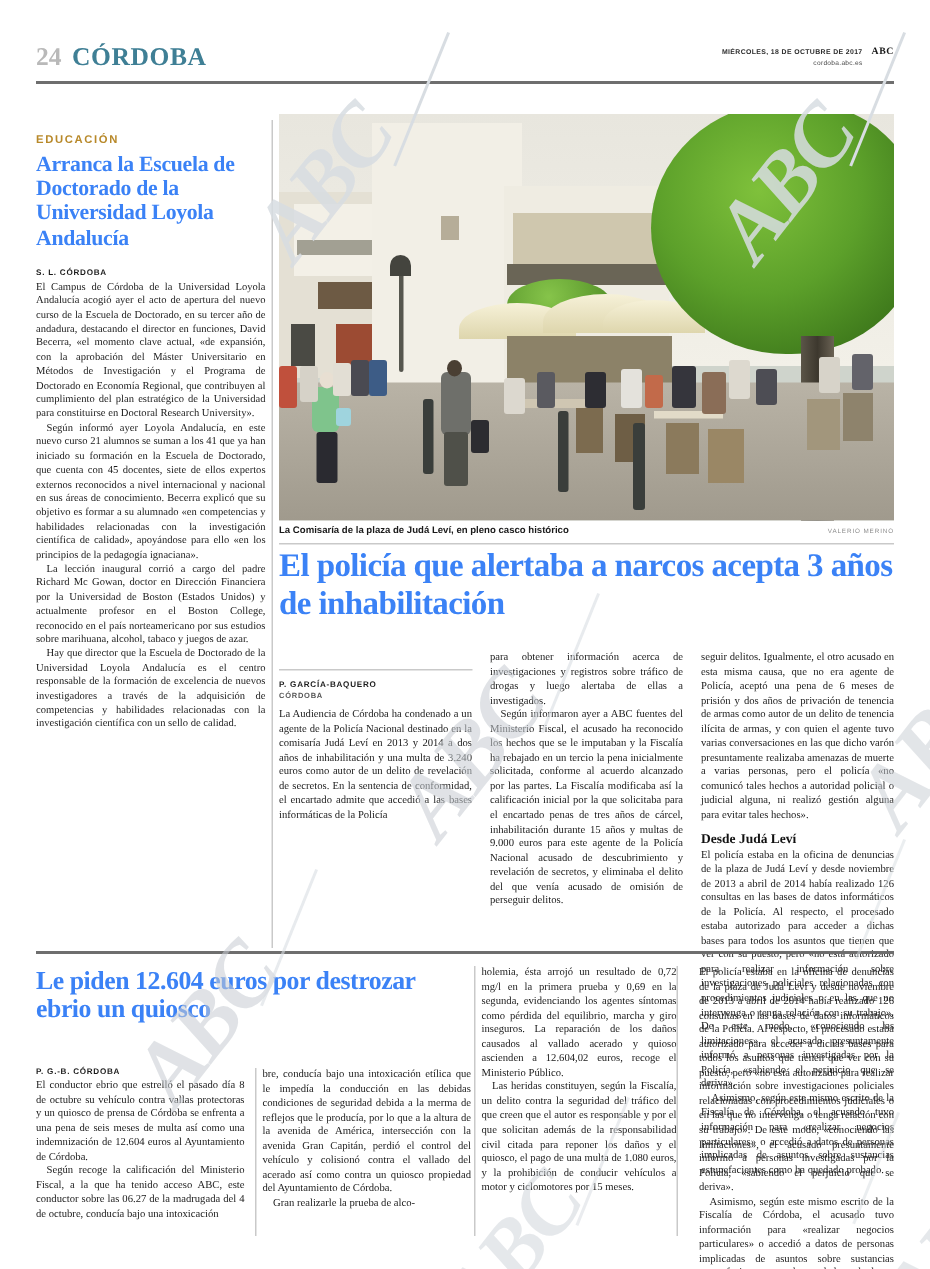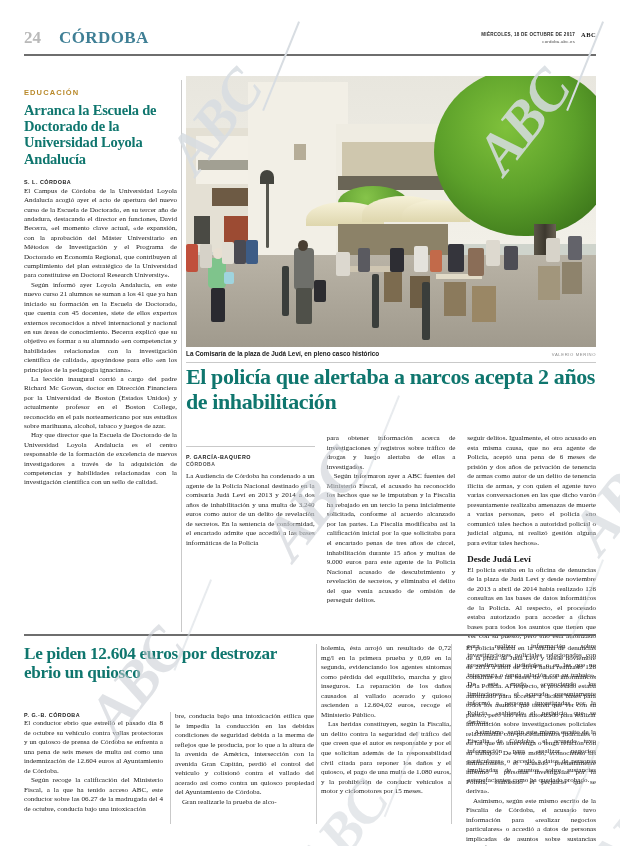--- a/index.html
+++ b/index.html
@@ -35,21 +35,21 @@
     z-index: 5;
   }
 
   
   .masthead {
     position: absolute;
     left: 24px; top: 28px; width: 572px; height: 26px;
     display: flex; align-items: flex-start; justify-content: space-between;
   }
   .mast-left {
-    display: flex; align-items: baseline; gap: 18px;
+    display: flex; align-items: baseline; gap: 7px;
   }
   .mast-pagenum {
     font-family: "Liberation Serif", serif;
     font-size: 17px; font-weight: 700; color: #b9b9b9;
   }
   .mast-section {
     font-family: "Liberation Serif", serif;
     font-size: 17px; font-weight: 700; color: #3f7f95;
     letter-spacing: 0.4px;
   }
@@ -79,21 +79,21 @@
   }
 
   
   .kicker {
     font-family: "Liberation Sans", sans-serif;
     font-size: 7.5px; font-weight: 700; color: #b8892a;
     letter-spacing: 1.1px; margin-bottom: 5px;
   }
   .headline {
     font-family: "Liberation Serif", serif;
-    font-weight: 700; color: #0f766e; letter-spacing: -0.2px;
+    font-weight: 700; color: #3b82f6; letter-spacing: -0.2px;
   }
   .byline {
     font-family: "Liberation Sans", sans-serif;
     font-size: 5.4px; font-weight: 700; color: #1a1a1a;
     letter-spacing: 0.5px; margin-bottom: 1px;
   }
   .byline-city {
     font-family: "Liberation Sans", sans-serif;
     font-size: 5px; font-weight: 700; color: #555;
     letter-spacing: 0.5px; margin-bottom: 5px;
@@ -376,21 +376,21 @@
   <div class="person" style="left:74px; top:94px; width:14px; height:14px; background:#44443e; border-radius:50% 50% 0 0;"></div>
 </div>
 
 <div class="photo-caption">
   <span class="cap-text">La Comisaría de la plaza de Judá Leví, en pleno casco histórico</span>
   <span class="cap-credit">VALERIO MERINO</span>
 </div>
 
 <div class="rule-under-head"></div>
 <div class="mainstory">
-  <h1 class="headline">El policía que alertaba a narcos acepta 2 años de inhabilitación</h1>
+  <h1 class="headline">El policía que alertaba a narcos acepta 3 años de inhabilitación</h1>
 </div>
 
 <div class="ms-cols">
 
   <div class="ms-col c1">
     <div class="lede-rule"></div>
     <div class="byline">P. GARCÍA-BAQUERO</div>
     <div class="byline-city">CÓRDOBA</div>
     <div class="body-col">
       <p>La Audiencia de Córdoba ha condenado a un agente de la Policía Nacional destinado en la comisaría Judá Leví en 2013 y 2014 a dos años de inhabilitación y una multa de 3.240 euros como autor de un delito de revelación de secretos. En la sentencia de conformidad, el encartado admite que accedió a las bases informáticas de la Policía</p>

